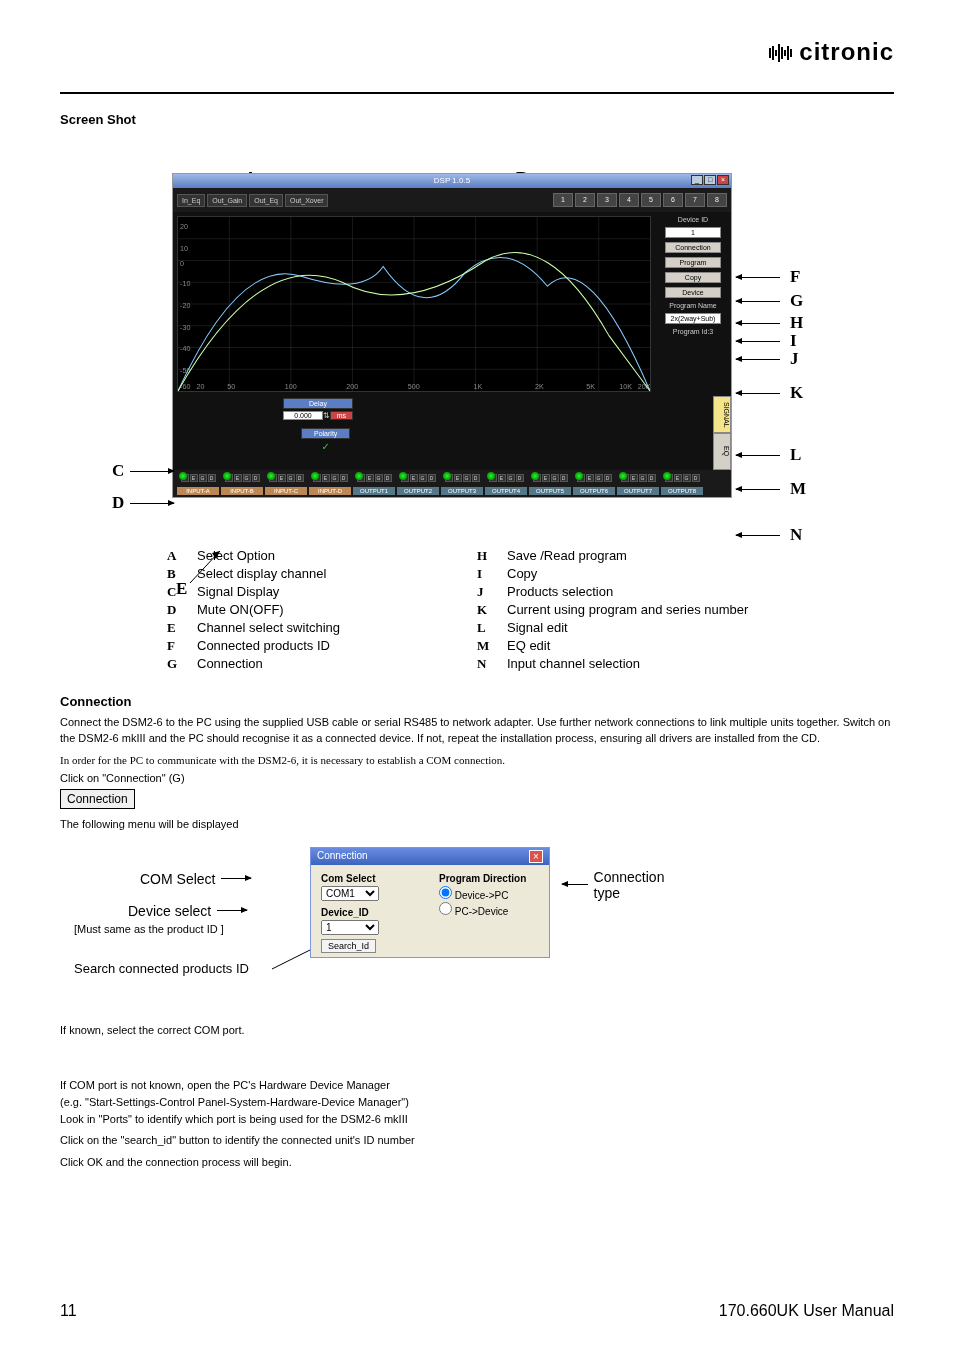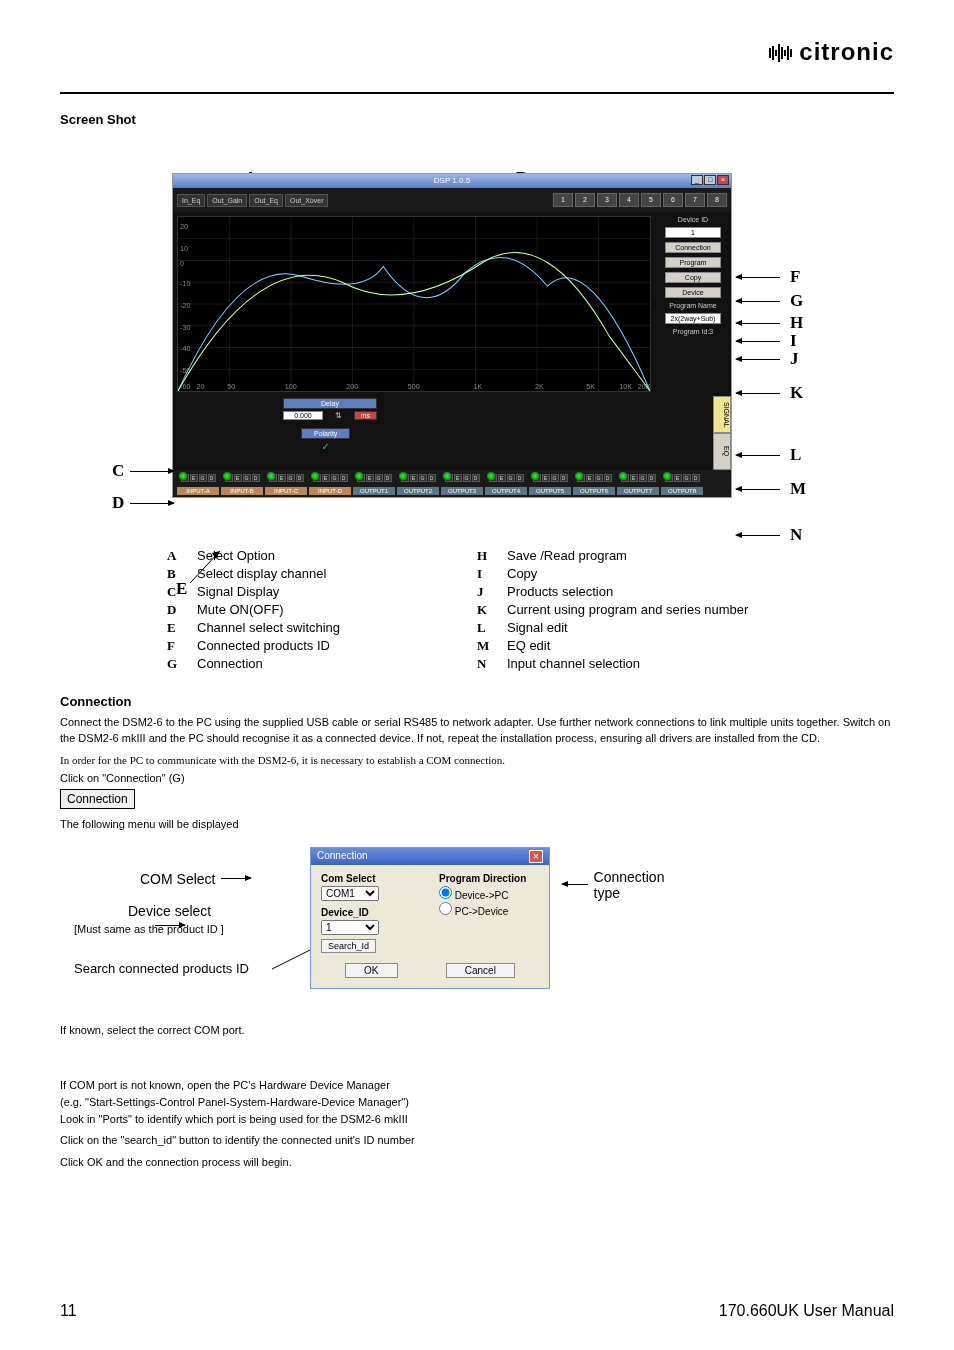--- a/index.html
+++ b/index.html
@@ -176,21 +176,21 @@
     position: absolute;
     left: 110px; top: 2px;
     text-align: center;
   }
   .mid-strip .delay-box .hdr {
     background: #5a7dc4; color:#fff;
     font-size: 7px; padding: 1px 18px;
     border:1px solid #333;
   }
   .mid-strip .delay-box .row {
-    display: flex; gap: 12px; margin-top: 2px; justify-content: center;
+    display: flex; gap: 0; margin-top: 2px; justify-content: center;
   }
   .mid-strip .delay-box input {
     width: 40px; font-size: 7px; text-align: center;
     background:#fff; border:1px solid #888;
   }
   .mid-strip .delay-box .msbtn {
     background:#c44; color:#fff; font-size:7px; padding:0 6px; border:1px solid #333;
   }
   .mid-strip .pol-box {
     position: absolute;
@@ -785,21 +785,21 @@
 <p class="body-text" style="margin-bottom:2px;">Click on "Connection" (G)</p>
 <span class="conn-button">Connection</span>
 <p class="body-text" style="margin-top:8px;">The following menu will be displayed</p>
 
 
 <div class="conn-fig">
   <div class="conn-label" style="left:80px; top:30px;">
     <span>COM Select</span>
     <span class="aline rarrow"></span>
   </div>
-  <div class="conn-label" style="left:68px; top:62px;flex-direction:column;">
+  <div class="conn-label" style="left:68px; top:62px;">
     <span>Device select</span>
     <span class="aline rarrow"></span>
   </div>
   <div class="conn-sub" style="left:14px; top:82px;">[Must same as the product ID ]</div>
   <div class="conn-sub" style="left:14px; top:120px; font-size:13px;">Search connected products ID</div>
   <svg style="position:absolute; left:212px; top:98px;" width="64" height="34">
     <line x1="0" y1="30" x2="56" y2="2" stroke="#000" stroke-width="1"></line>
   </svg>
 
   <div class="conn-label" style="left:502px; top:28px;align-items:center;">
@@ -819,24 +819,20 @@
         <div class="lbl" style="margin-top:6px;">Device_ID</div>
         <select><option>1</option></select>
         <div class="search">Search_Id</div>
       </div>
       <div class="right">
         <div class="lbl">Program Direction</div>
         <div class="radio-row"><input type="radio" checked="" style=""> <span>Device-&gt;PC</span></div>
         <div class="radio-row"><input type="radio" style=""> <span>PC-&gt;Device</span></div>
       </div>
     </div>
-    <div class="btnrow">
-      <span class="dbtn">OK</span>
-      <span class="dbtn">Cancel</span>
-    </div>
   </div>
 </div>
 
 <p class="body-text" style="margin-bottom:1px;">If known, select the correct COM port.</p>
 <p class="body-text" style="margin-bottom:1px;margin-top:39px;">If COM port is not known, open the PC's Hardware Device Manager</p>
 <p class="body-text" style="margin-bottom:1px;">(e.g. "Start-Settings-Control Panel-System-Hardware-Device Manager")</p>
 <p class="body-text">Look in "Ports" to identify which port is being used for the DSM2-6 mkIII</p>
 <p class="body-text">Click on the "search_id" button to identify the connected unit's ID number</p>
 <p class="body-text">Click OK and the connection process will begin.</p>
 

